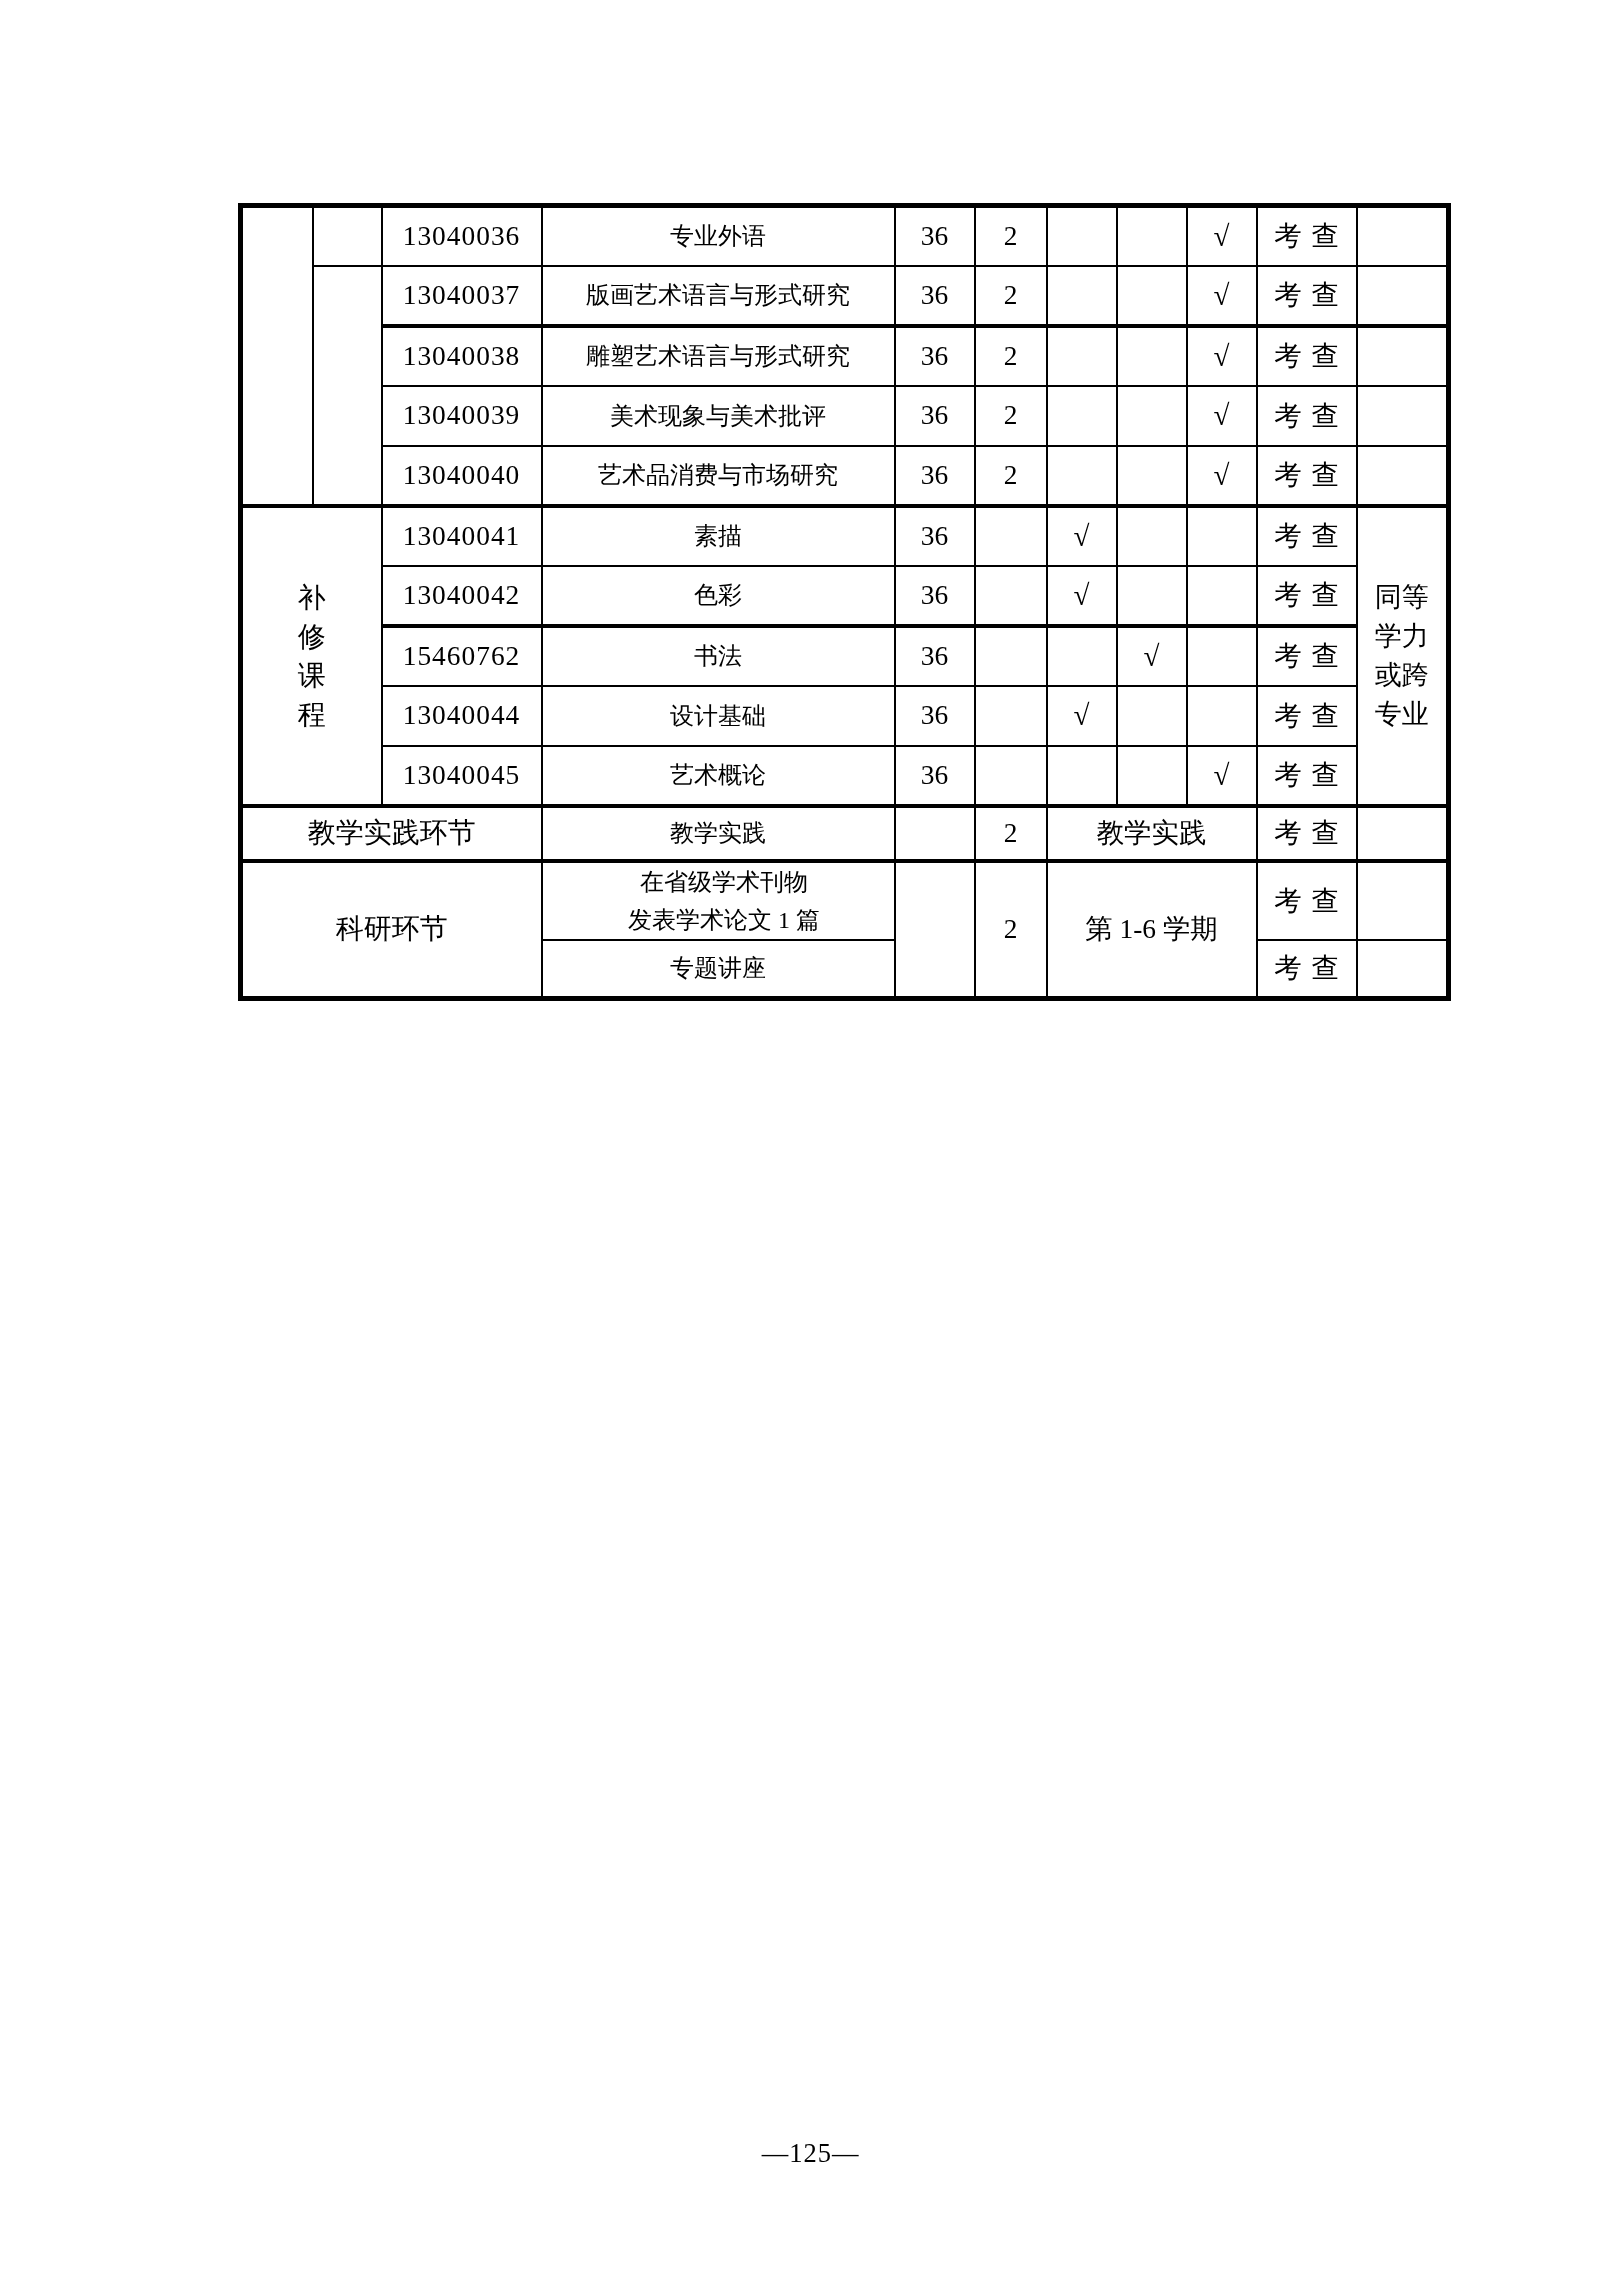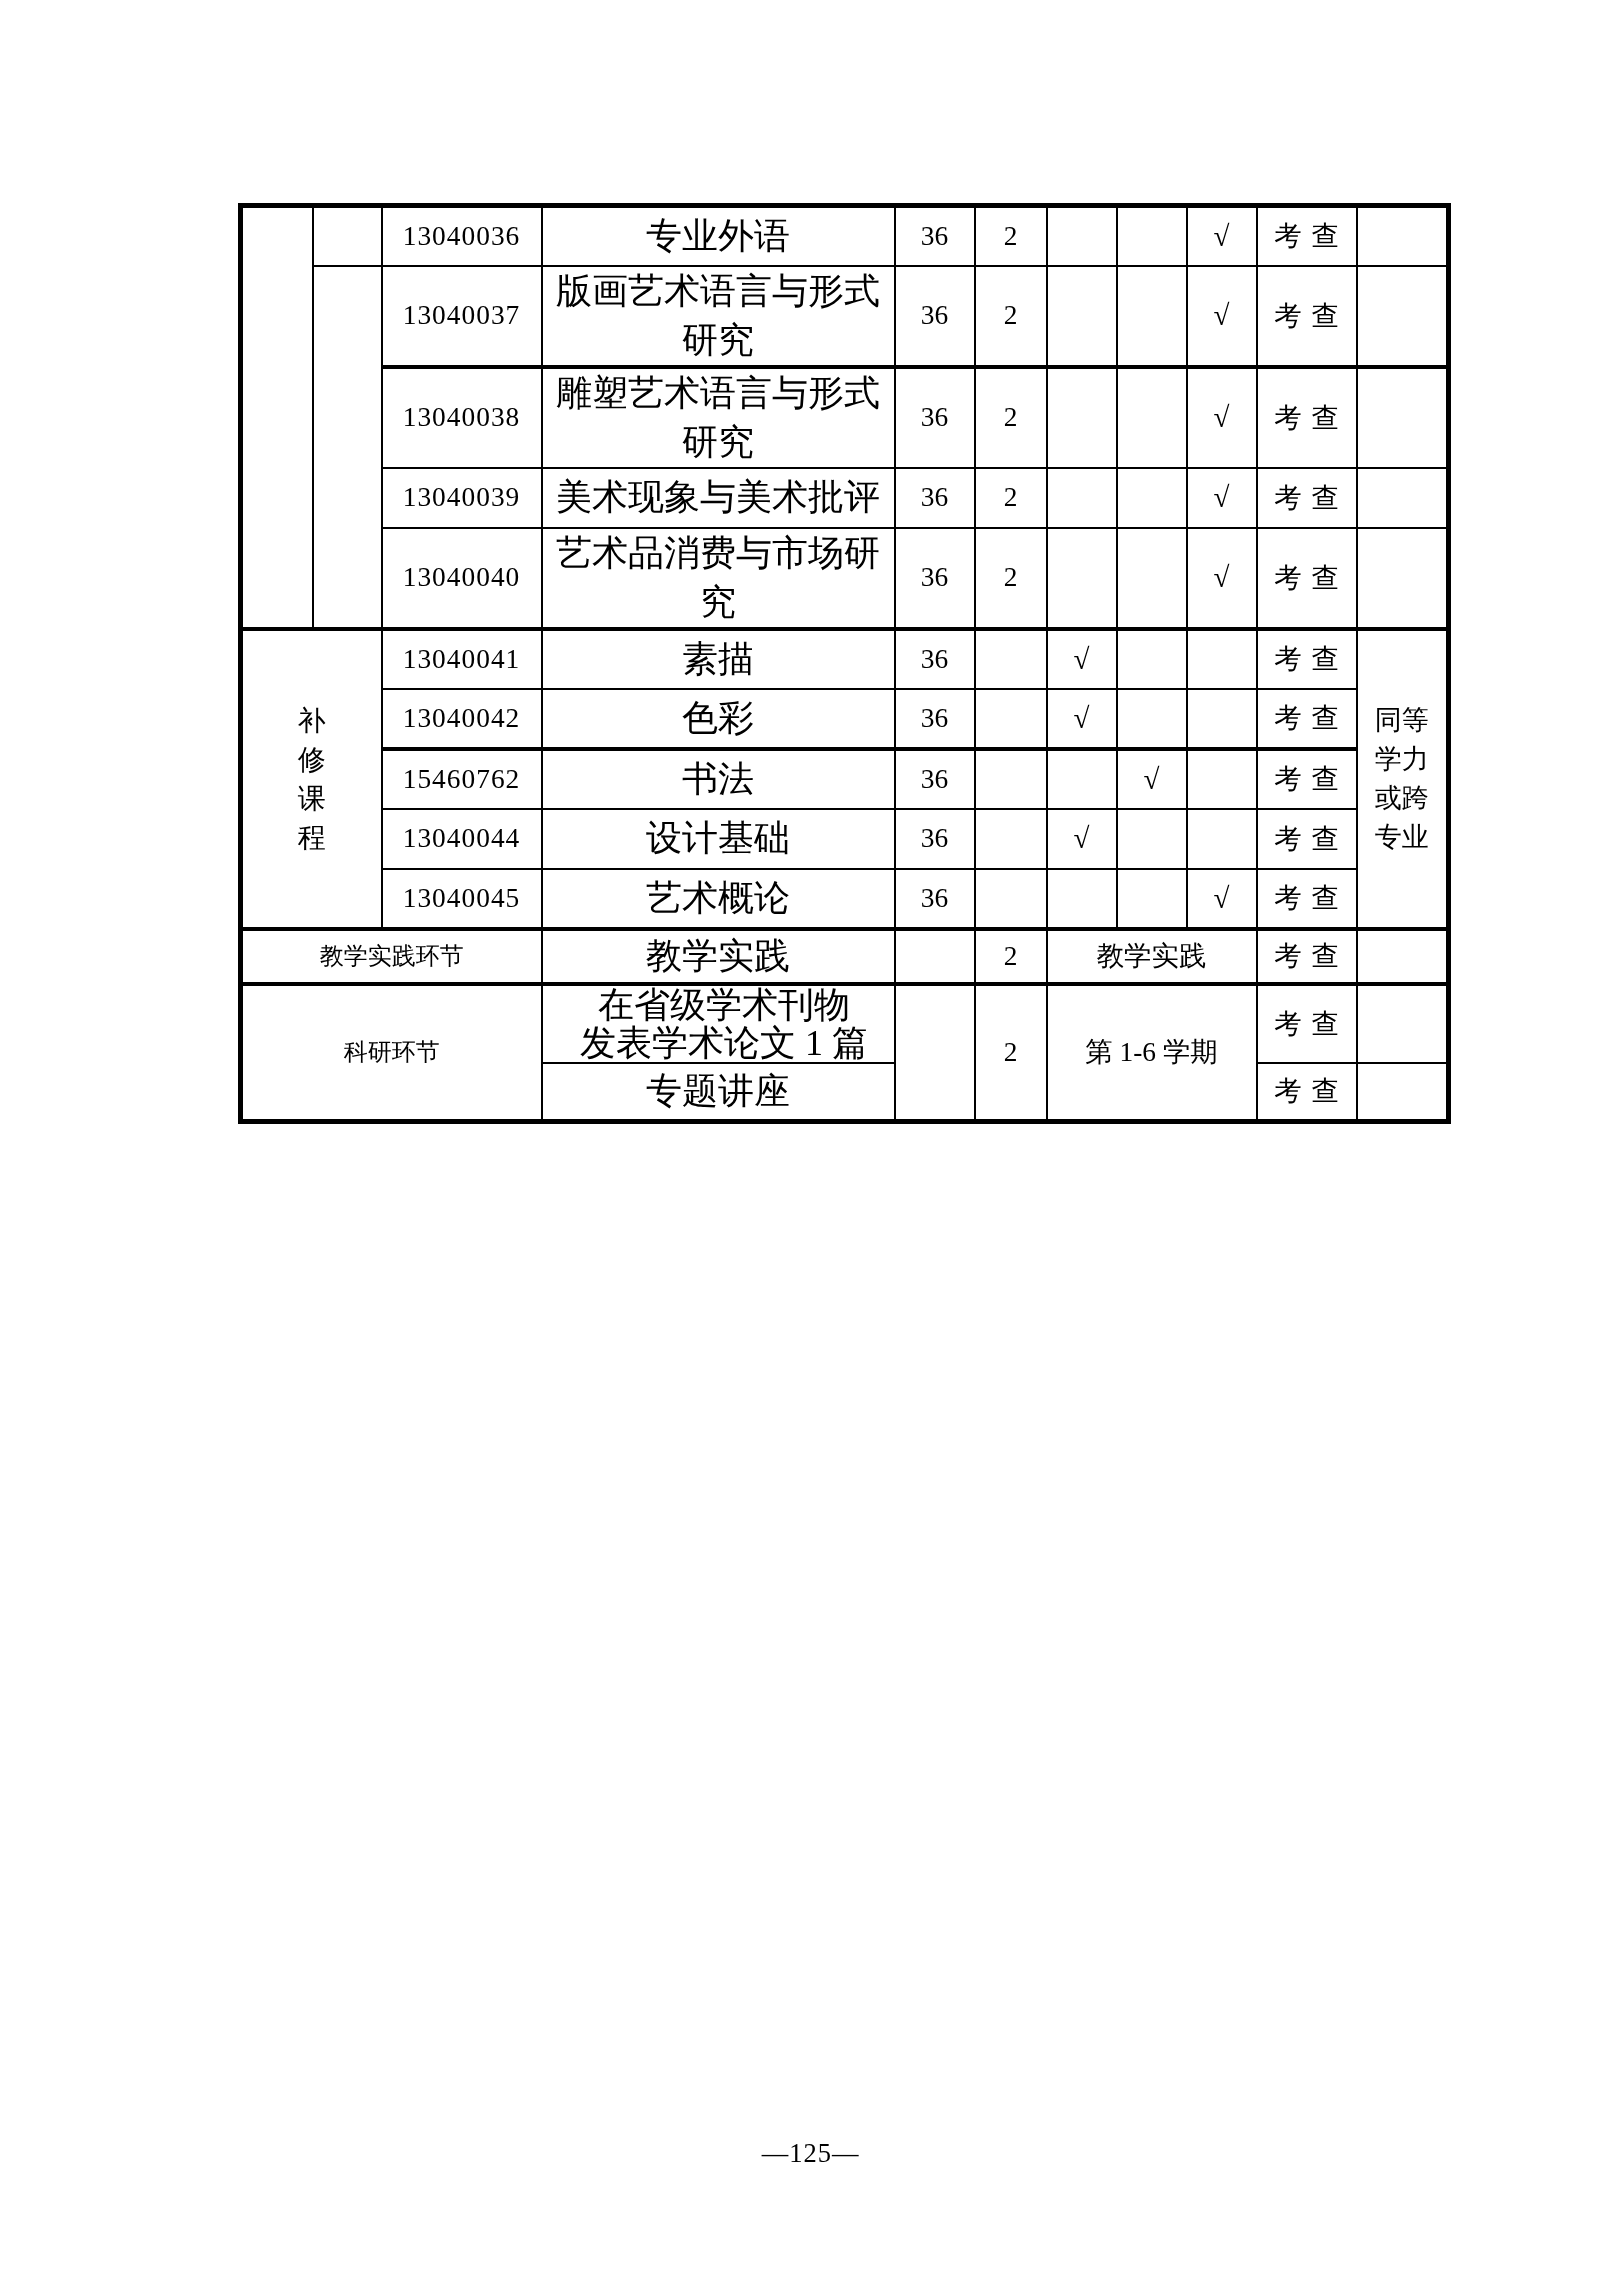--- a/index.html
+++ b/index.html
@@ -30,39 +30,39 @@
     font-size: 27.4px;
     padding: 0;
     overflow: hidden;
   }
   tr.h61 { height: 60px; }
   tr.h56 { height: 55px; }
   tr.h77 { height: 75px; }
   tr.h60 { height: 59px; }
   tr.thick td { border-top-width: 4.9px; }
   td.code { letter-spacing: 1px; }
-  td.name { font-size: 36px; }
+  td.name { font-size: 24px; }
   td.check { font-size: 29px; }
   td.assess { letter-spacing: 9.8px; text-indent: 9.8px; }
   td.vert-cat {
     white-space: pre-line;
     line-height: 39px;
     font-size: 28px;
   }
   td.note-cell {
     white-space: pre-line;
     line-height: 39px;
     font-size: 27px;
   }
   td.multiline {
     white-space: pre-line;
     line-height: 38px;
     padding-left: 12px;
   }
-  td.category { font-size: 24px; font-family: Liberation Mono, monospace; }
+  td.category { font-size: 28px; font-family: Liberation Mono, monospace; }
   .page-number {
     position: absolute;
     top: 2138px;
     left: 0;
     width: 1621px;
     text-align: center;
     font-size: 26.5px;
     letter-spacing: 1px;
   }
 </style>

